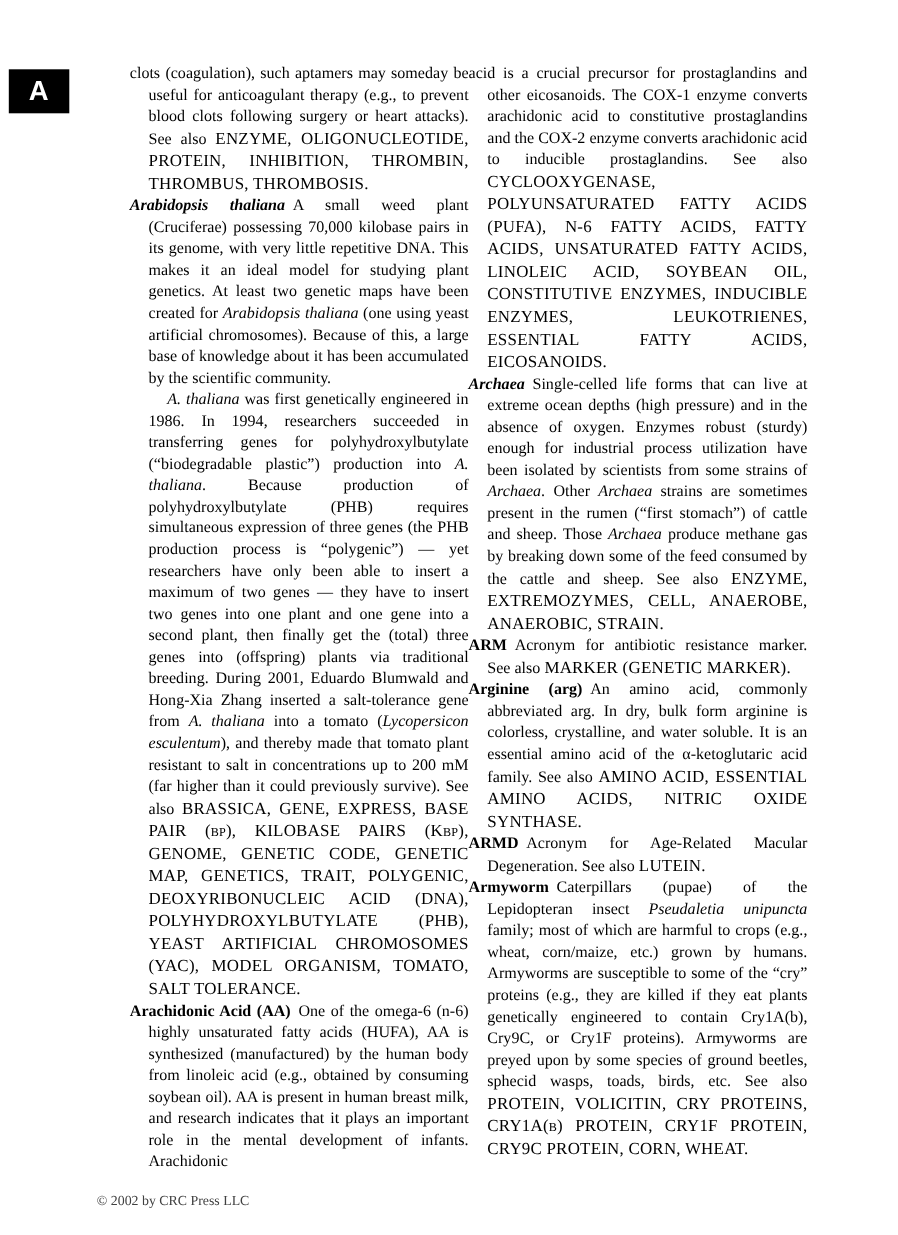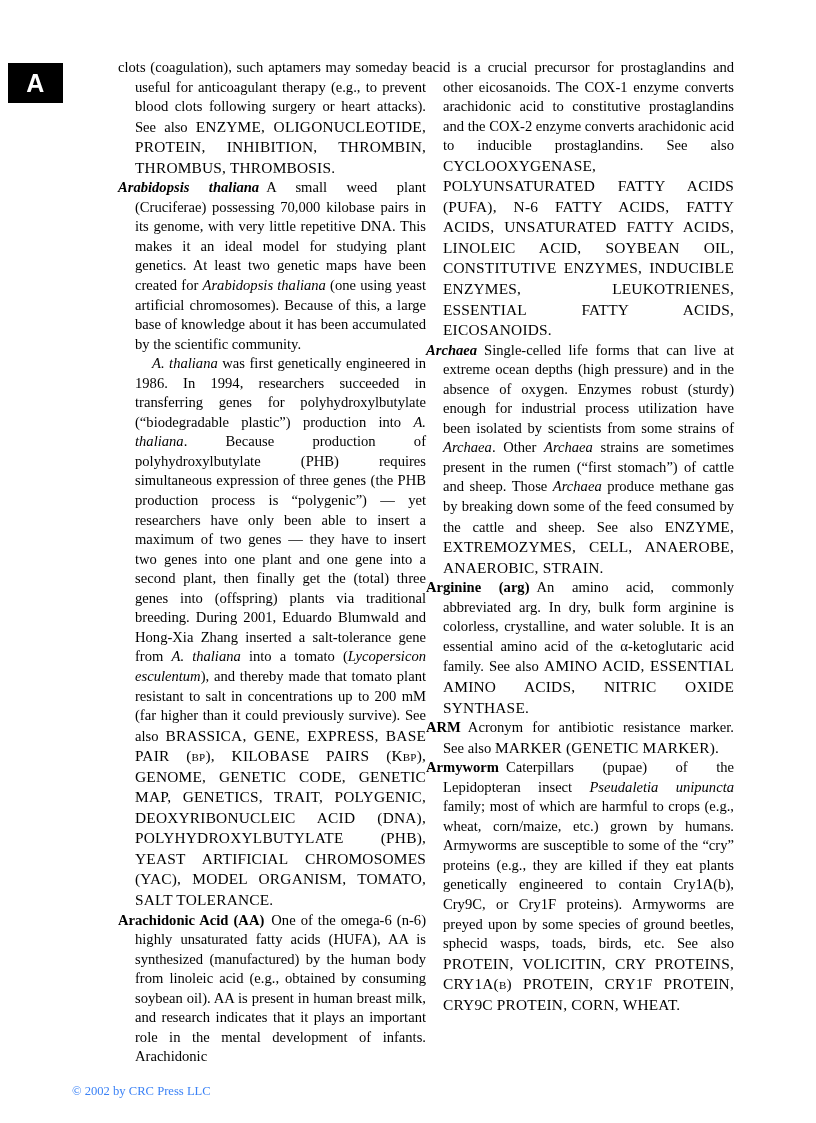--- a/index.html
+++ b/index.html
@@ -88,25 +88,25 @@
   
   .sc {
     font-variant: small-caps;
     font-size: 15.4px;
     letter-spacing: 0.2px;
   }
 
   
   .footer {
     position: absolute;
-    left: 72px;
+    left: 88px;
     top: 1084px;
     font-size: 12.6px;
     line-height: 14px;
-    color: #3b82f6;
+    color: #404040;
   }
 </style>
 </head>
 <body>
 
 <div class="page">
 
   <div class="letter-tab">A</div>
 
   <div class="columns">
@@ -117,22 +117,23 @@
           <p class="entry"><span class="hw-i">Arabidopsis thaliana</span><span class="gap"></span><span>A small weed plant (Cruciferae) possessing 70,000 kilobase pairs in its genome, with very little repetitive DNA. This makes it an ideal model for studying plant genetics. At least two genetic maps have been created for </span><span class="it">Arabidopsis thaliana</span><span> (one using yeast artificial chromosomes). Because of this, a large base of knowledge about it has been accumulated by the scientific community.</span></p>
           <p class="entry para-indent"><span class="it">A. thaliana</span><span> was first genetically engineered in 1986. In 1994, researchers succeeded in transferring genes for polyhydroxylbutylate (“biodegradable plastic”) production into </span><span class="it">A. thaliana</span><span>. Because production of polyhydroxylbutylate (PHB) requires simultaneous expression of three genes (the PHB production process is “polygenic”) — yet researchers have only been able to insert a maximum of two genes — they have to insert two genes into one plant and one gene into a second plant, then finally get the (total) three genes into (offspring) plants via traditional breeding. During 2001, Eduardo Blumwald and Hong-Xia Zhang inserted a salt-tolerance gene from </span><span class="it">A. thaliana</span><span> into a tomato (</span><span class="it">Lycopersicon esculentum</span><span>), and thereby made that tomato plant resistant to salt in concentrations up to 200 mM (far higher than it could previously survive). See also </span><span class="sc">BRASSICA, GENE, EXPRESS, BASE PAIR (bp), KILOBASE PAIRS (Kbp), GENOME, GENETIC CODE, GENETIC MAP, GENETICS, TRAIT, POLYGENIC, DEOXYRIBONUCLEIC ACID (DNA), POLYHYDROXYLBUTYLATE (PHB), YEAST ARTIFICIAL CHROMOSOMES (YAC), MODEL ORGANISM, TOMATO, SALT TOLERANCE.</span></p>
           <p class="entry"><span class="hw">Arachidonic Acid (AA)</span><span class="gap"></span><span>One of the omega-6 (n-6) highly unsaturated fatty acids (HUFA), AA is synthesized (manufactured) by the human body from linoleic acid (e.g., obtained by consuming soybean oil). AA is present in human breast milk, and research indicates that it plays an important role in the mental development of infants. Arachidonic</span></p>
         </div>
     </div>
 
     <div class="col col-right">
       <p class="entry"><span>acid is a crucial precursor for prostaglandins and other eicosanoids. The COX-1 enzyme converts arachidonic acid to constitutive prostaglandins and the COX-2 enzyme converts arachidonic acid to inducible prostaglandins. See also </span><span class="sc">CYCLOOXYGENASE, POLYUNSATURATED FATTY ACIDS (PUFA), N-6 FATTY ACIDS, FATTY ACIDS, UNSATURATED FATTY ACIDS, LINOLEIC ACID, SOYBEAN OIL, CONSTITUTIVE ENZYMES, INDUCIBLE ENZYMES, LEUKOTRIENES, ESSENTIAL FATTY ACIDS, EICOSANOIDS.</span></p>
       <div>
           <p class="entry"><span class="hw-i">Archaea</span><span class="gap"></span><span>Single-celled life forms that can live at extreme ocean depths (high pressure) and in the absence of oxygen. Enzymes robust (sturdy) enough for industrial process utilization have been isolated by scientists from some strains of </span><span class="it">Archaea</span><span>. Other </span><span class="it">Archaea</span><span> strains are sometimes present in the rumen (“first stomach”) of cattle and sheep. Those </span><span class="it">Archaea</span><span> produce methane gas by breaking down some of the feed consumed by the cattle and sheep. See also </span><span class="sc">ENZYME, EXTREMOZYMES, CELL, ANAEROBE, ANAEROBIC, STRAIN.</span></p>
+          <p class="entry"><span class="hw">ARM</span><span class="gap"></span><span>Acronym for antibiotic resistance marker. See also </span><span class="sc">MARKER (GENETIC MARKER).</span></p>
           <p class="entry"><span class="hw">Arginine (arg)</span><span class="gap"></span><span>An amino acid, commonly abbreviated arg. In dry, bulk form arginine is colorless, crystalline, and water soluble. It is an essential amino acid of the α-ketoglutaric acid family. See also </span><span class="sc">AMINO ACID, ESSENTIAL AMINO ACIDS, NITRIC OXIDE SYNTHASE.</span></p>
-          <p class="entry"><span class="hw">ARM</span><span class="gap"></span><span>Acronym for antibiotic resistance marker. See also </span><span class="sc">MARKER (GENETIC MARKER).</span></p>
+          <p class="entry"><span class="hw">ARMD</span><span class="gap"></span><span>Acronym for Age-Related Macular Degeneration. See also </span><span class="sc">LUTEIN.</span></p>
           <p class="entry"><span class="hw">Armyworm</span><span class="gap"></span><span>Caterpillars (pupae) of the Lepidopteran insect </span><span class="it">Pseudaletia unipuncta</span><span> family; most of which are harmful to crops (e.g., wheat, corn/maize, etc.) grown by humans. Armyworms are susceptible to some of the “cry” proteins (e.g., they are killed if they eat plants genetically engineered to contain Cry1A(b), Cry9C, or Cry1F proteins). Armyworms are preyed upon by some species of ground beetles, sphecid wasps, toads, birds, etc. See also </span><span class="sc">PROTEIN, VOLICITIN, CRY PROTEINS, CRY1A(b) PROTEIN, CRY1F PROTEIN, CRY9C PROTEIN, CORN, WHEAT.</span></p>
         </div>
     </div>
 
   </div>
 
   <div class="footer">© 2002 by CRC Press LLC</div>
 
 </div>
 

